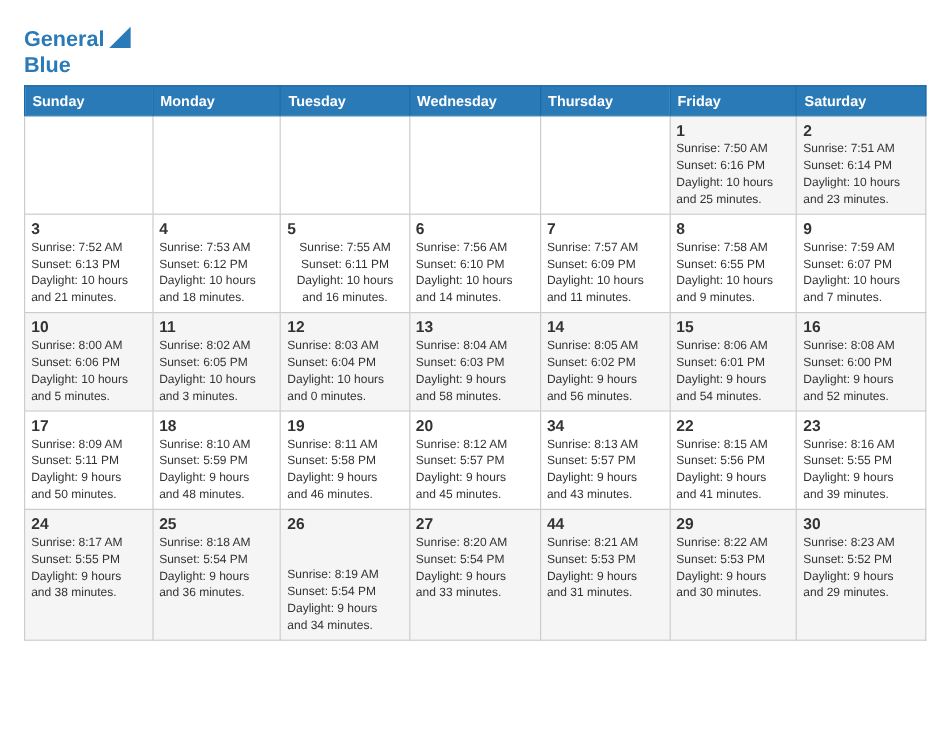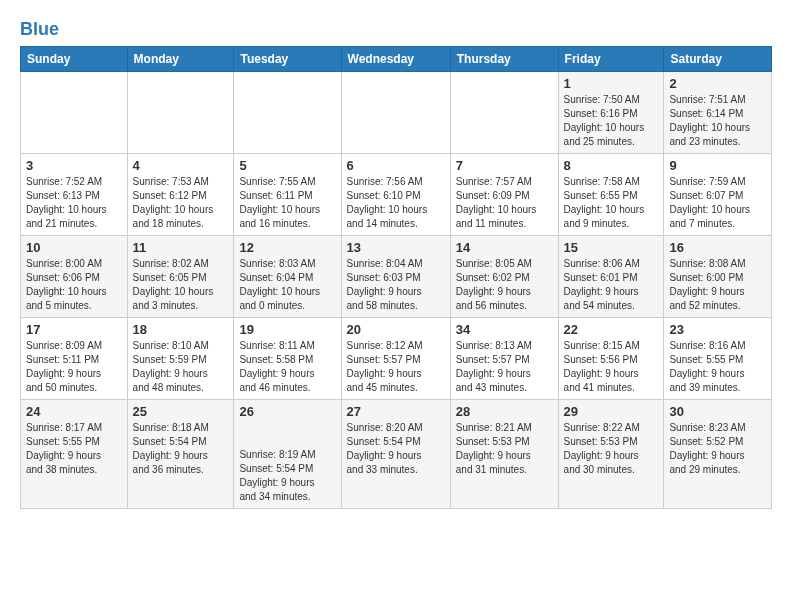--- a/index.html
+++ b/index.html
@@ -86,20 +86,28 @@
     .empty-cell {
       background: #fff !important;
     }
   </style>
 </head>
 <body>
 
 <div class="header">
   <div class="logo">
     <div style="display:flex;flex-direction:column;align-items:flex-start;">
+      <div style="display:flex;align-items:center;">
+        <span class="logo-text"><span>General</span></span>
+        <div style="margin-left:4px;margin-top:2px;">
+          <svg width="18" height="18" viewBox="0 0 18 18">
+            <polygon points="0,18 18,0 18,18" fill="#2a7ab8"></polygon>
+          </svg>
+        </div>
+      </div>
       <span class="logo-text"><span>Blue</span></span>
     </div>
   </div>
 </div>
 
 <table class="calendar-table">
   <thead>
     <tr>
     <th>Sunday</th>
         <th>Monday</th>
@@ -142,21 +150,21 @@
         </td>
         <td>
           <span class="day-num">4</span>
           <div class="day-info" style="white-space: pre-line;">Sunrise: 7:53 AM
 Sunset: 6:12 PM
 Daylight: 10 hours
 and 18 minutes.</div>
         </td>
         <td>
           <span class="day-num">5</span>
-          <div class="day-info" style="white-space: pre-line;">Sunrise: 7:55 AM
+          <div class="day-info" style="white-space: pre-line; text-align: center;">Sunrise: 7:55 AM
 Sunset: 6:11 PM
 Daylight: 10 hours
 and 16 minutes.</div>
         </td>
         <td>
           <span class="day-num">6</span>
           <div class="day-info" style="white-space: pre-line;">Sunrise: 7:56 AM
 Sunset: 6:10 PM
 Daylight: 10 hours
 and 14 minutes.</div>
@@ -308,21 +316,21 @@
 and 34 minutes.</div>
         </td>
         <td>
           <span class="day-num">27</span>
           <div class="day-info" style="white-space: pre-line;">Sunrise: 8:20 AM
 Sunset: 5:54 PM
 Daylight: 9 hours
 and 33 minutes.</div>
         </td>
         <td>
-          <span class="day-num">28</span>
+          <span class="day-num">44</span>
           <div class="day-info" style="white-space: pre-line;">Sunrise: 8:21 AM
 Sunset: 5:53 PM
 Daylight: 9 hours
 and 31 minutes.</div>
         </td>
         <td>
           <span class="day-num">29</span>
           <div class="day-info" style="white-space: pre-line;">Sunrise: 8:22 AM
 Sunset: 5:53 PM
 Daylight: 9 hours

